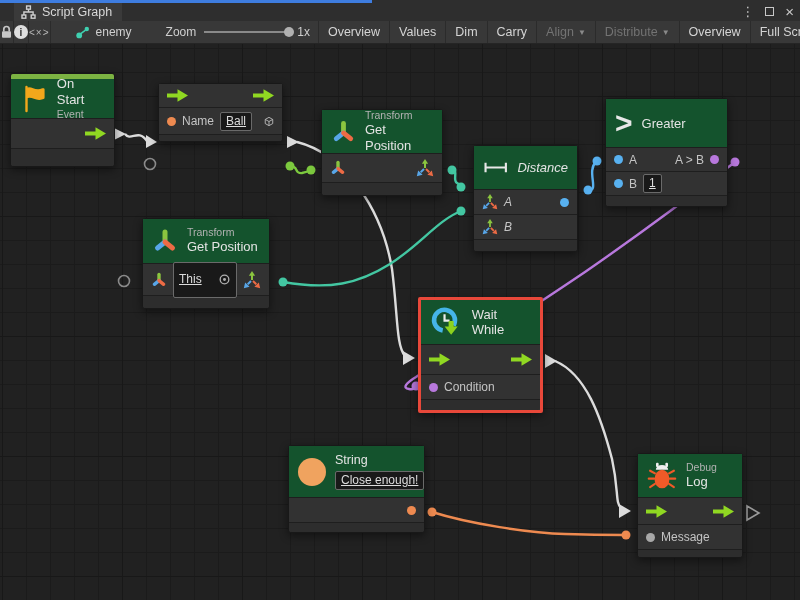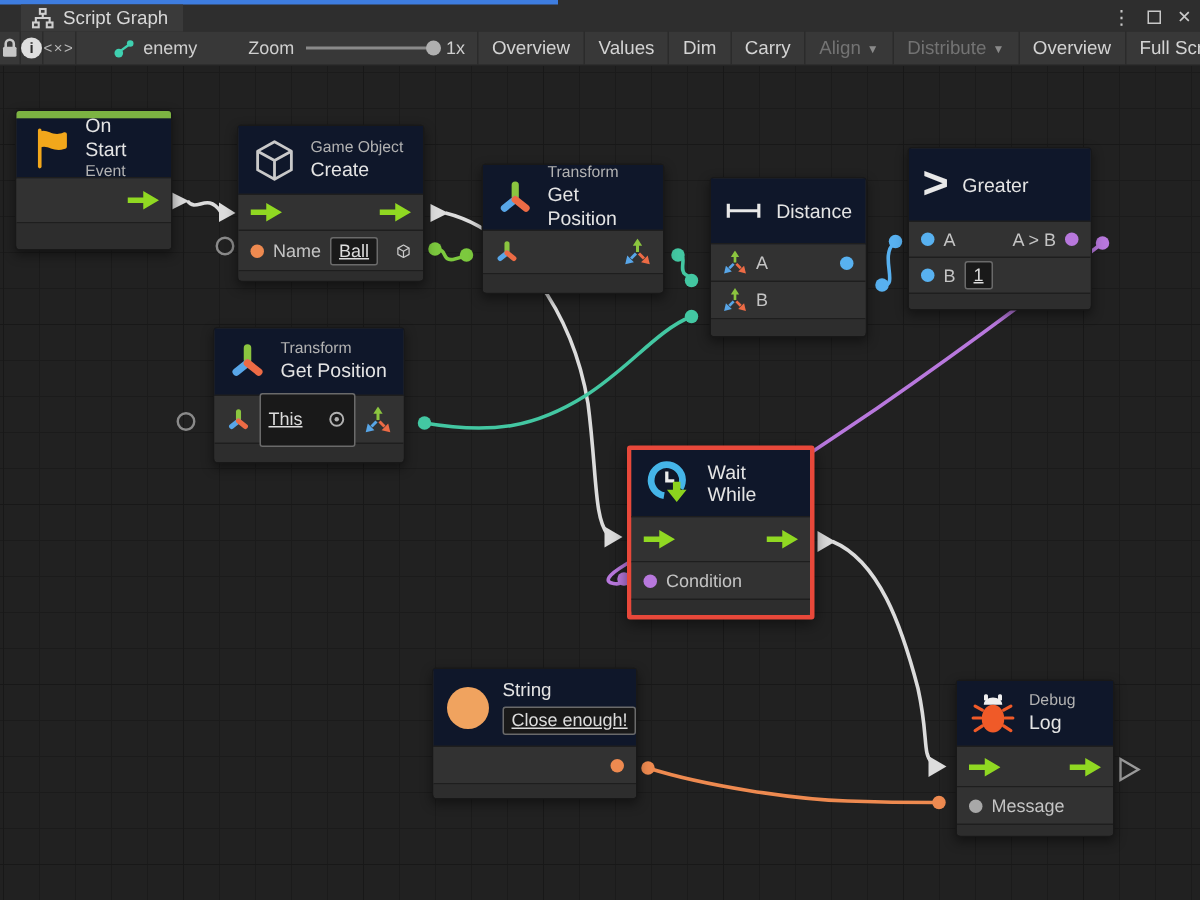--- a/index.html
+++ b/index.html
@@ -41,21 +41,21 @@
       linear-gradient(90deg,#1b1b1b 1px, transparent 1px);
     background-size:120px 120px,120px 120px,24px 24px,24px 24px;
     background-position:2px 52px,2px 52px,2px 4px,2px 4px; }
   .wire-layer { position:absolute; left:0; top:0; z-index:1; }
 
   
   .node { position:absolute; z-index:2; background:#323232; border:1px solid #181818; border-radius:3px;
     box-shadow:0 3px 8px rgba(0,0,0,.45); color:#e2e2e2; }
   .node.selected { border:3px solid #e8483a; border-radius:2px; box-shadow:0 3px 10px rgba(0,0,0,.5); }
   .accent-bar { height:5px; background:#7cb342; border-radius:2px 2px 0 0; }
-  .nhead { display:flex; align-items:center; gap:9px; padding:0 9px; background:#0f172a; border-bottom:1px solid #1e1e1e; }
+  .nhead { display:flex; align-items:center; gap:9px; padding:0 9px; background:#14532d; border-bottom:1px solid #1e1e1e; }
   .ntexts { display:flex; flex-direction:column; line-height:1.25; }
   .ntitle { font-size:13px; color:#e4e4e4; }
   .nsub { font-size:10.5px; color:#b2b2b2; }
   .nrow { display:flex; align-items:center; gap:6px; padding:0 8px; background:#323232; border-bottom:1px solid #1e1e1e; }
   .nfooter { background:#2d2d2d; border-radius:0 0 3px 3px; }
   .spacer { flex:1; }
   .plabel { font-size:12px; color:#c4c4c4; }
   .dot { width:9px; height:9px; border-radius:50%; flex:none; }
   .dot-num { background:#58b1f0; } .dot-bool { background:#b878dd; } .dot-str { background:#ee8a50; }
   .dot-obj { background:#a8a8a8; }
@@ -225,32 +225,20 @@
       <span class="flow-arrow">
         <svg width="21" height="13" viewBox="0 0 22 13">
             <path d="M0 4.5 h11 V0 L22 6.5 L11 13 V8.5 H0 Z" fill="#90d822"></path>
           </svg>
       </span>
     </div>
     <div class="nfooter" style="height:17px"></div>
   </div>
 
   <div class="node" style="left:158px;top:39px;width:125px;">
-    <div class="nhead" style="height:46px">
-      <svg width="30" height="30" viewBox="0 0 24 24">
-        <g fill="none" stroke="#c9c9c9" stroke-width="1.5" stroke-linejoin="round">
-          <path d="M12 2 L21 7 V17 L12 22 L3 17 V7 Z"></path>
-          <path d="M3.5 7.3 L12 12 L20.5 7.3 M12 12 V21.5"></path>
-        </g>
-      </svg>
-      <span class="ntexts">
-        <span class="nsub">Game Object</span>
-        <span class="ntitle">Create</span>
-      </span>
-    </div>
     <div class="nrow" style="height:24px">
       <span class="flow-arrow">
         <svg width="21" height="13" viewBox="0 0 22 13">
             <path d="M0 4.5 h11 V0 L22 6.5 L11 13 V8.5 H0 Z" fill="#90d822"></path>
           </svg>
       </span>
       <span class="spacer"></span>
       <span class="flow-arrow">
         <svg width="21" height="13" viewBox="0 0 22 13">
             <path d="M0 4.5 h11 V0 L22 6.5 L11 13 V8.5 H0 Z" fill="#90d822"></path>
@@ -302,21 +290,21 @@
           <polygon points="9,0 5.9,4.8 12.1,4.8" fill="#8bc53f"></polygon>
         <path d="M8 10 L4.7 13.3" stroke="#58a6e8" stroke-width="2"></path>
           <polygon points="0.8,17.2 6.6,15.8 2.2,11.4" fill="#58a6e8"></polygon>
         <path d="M10 10 L13.3 13.3" stroke="#ed6b45" stroke-width="2"></path>
           <polygon points="17.2,17.2 11.4,15.8 15.8,11.4" fill="#ed6b45"></polygon>
       </svg>
     </div>
     <div class="nfooter" style="height:12px"></div>
   </div>
 
-  <div class="node" style="left:473px;top:74px;width:105px;">
+  <div class="node" style="left:473px;top:101px;width:105px;font-style:italic;">
     <div class="nhead" style="height:44px">
       <svg width="28" height="15" viewBox="0 0 30 16">
         <g stroke="#e8e8e8" stroke-width="2.5" fill="none">
             <path d="M3 2.5 V13.5 M27 2.5 V13.5 M3 8 H27"></path>
           </g>
       </svg>
       <span class="ntitle">Distance</span>
     </div>
     <div class="nrow" style="height:25px">
       <svg width="16" height="16" viewBox="0 0 18 18">

